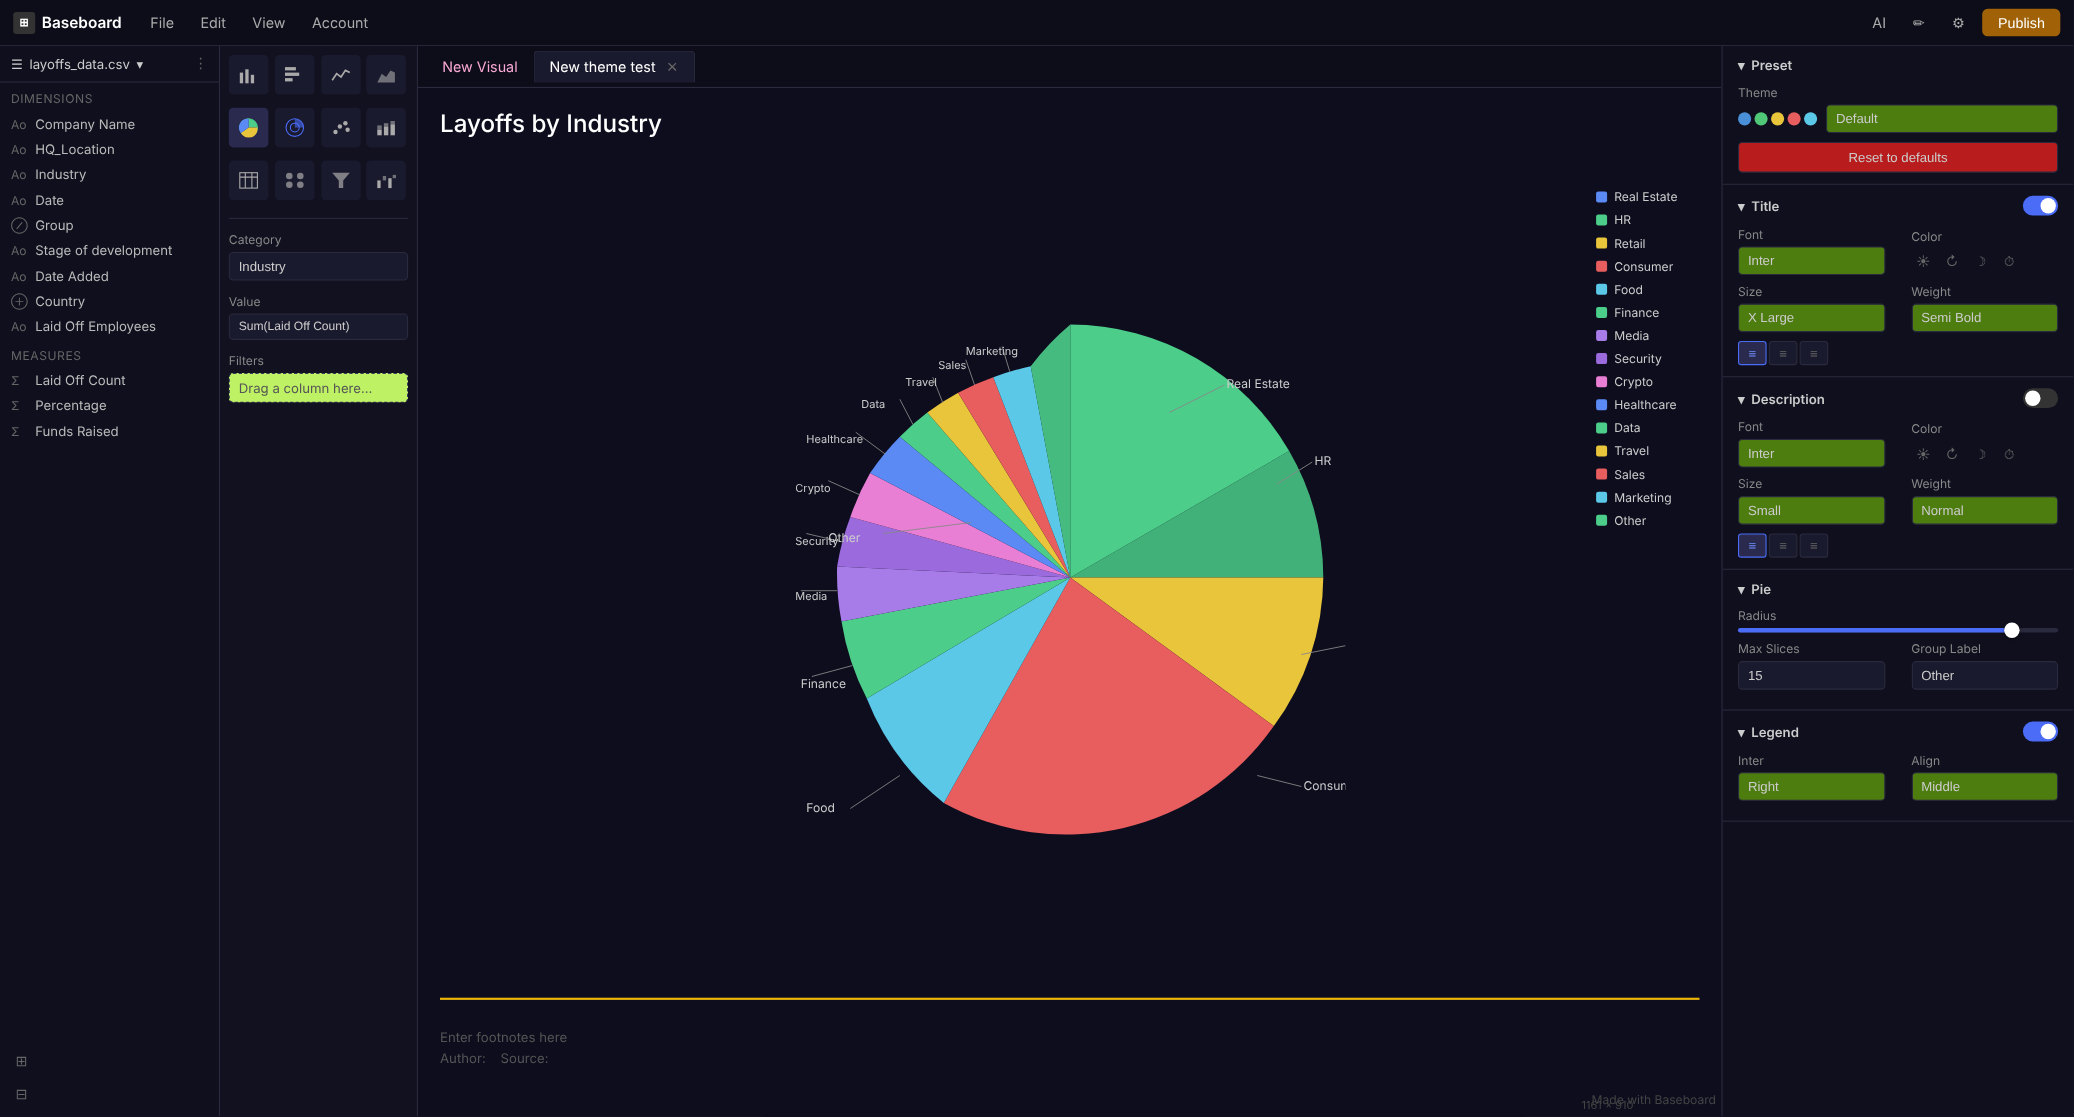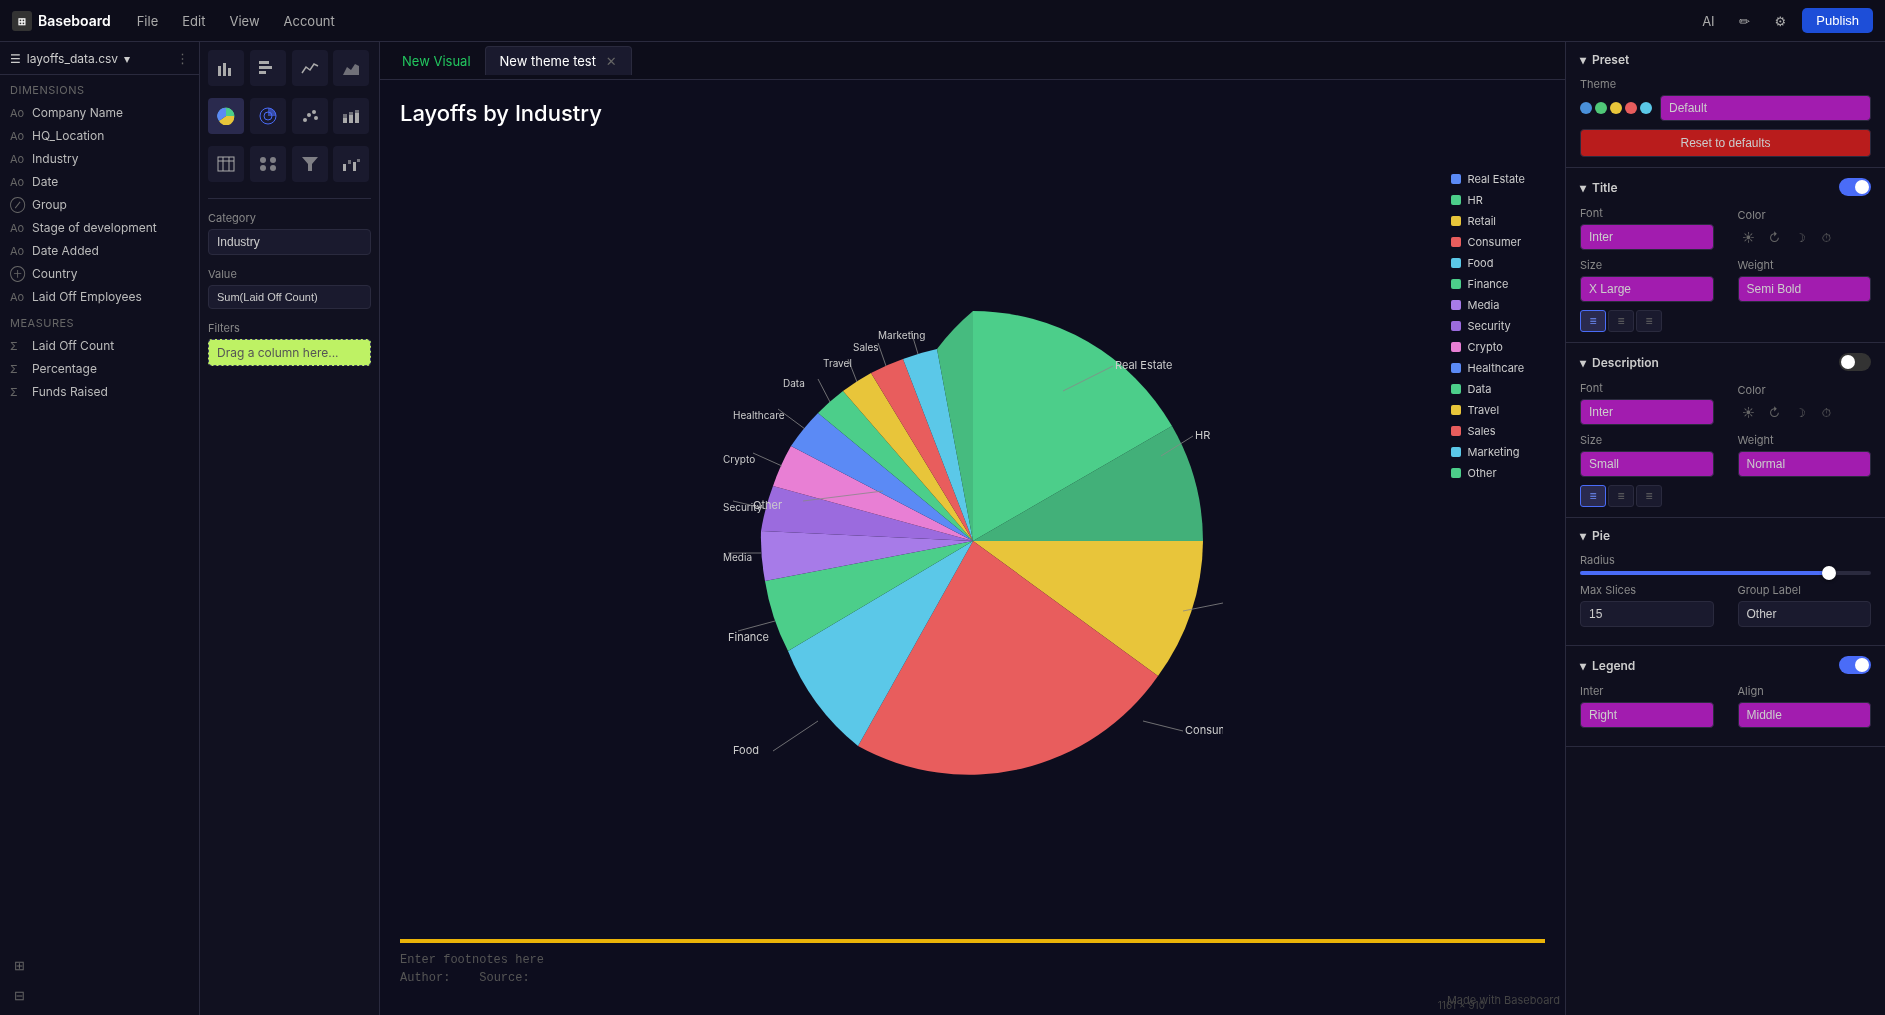--- a/index.html
+++ b/index.html
@@ -16,21 +16,21 @@
       border-bottom: 1px solid #2a2a3e;
     }
     .topbar-left { display: flex; align-items: center; gap: 16px; }
     .topbar-logo { display: flex; align-items: center; gap: 6px; font-weight: 600; font-size: 14px; color: #fff; }
     .topbar-logo-icon { width: 20px; height: 20px; background: #333; border-radius: 3px; display: flex; align-items: center; justify-content: center; font-size: 10px; }
     .topbar-nav { display: flex; gap: 4px; }
     .topbar-nav-item { padding: 4px 10px; color: #aaa; cursor: pointer; border-radius: 4px; font-size: 13px; }
     .topbar-right { display: flex; align-items: center; gap: 8px; }
     .topbar-icon { width: 28px; height: 28px; display: flex; align-items: center; justify-content: center; color: #aaa; cursor: pointer; border-radius: 4px; }
     .publish-btn {
-      background: #1d4ed8;
+      background: #a16207;
       color: white;
       border: none;
       padding: 5px 14px;
       border-radius: 5px;
       cursor: pointer;
       font-size: 13px;
       font-weight: 500;
     }
 
     
@@ -131,21 +131,21 @@
       display: flex;
       align-items: center;
       background: #0d0d1a;
       border-bottom: 1px solid #2a2a3e;
       padding: 0 8px;
       height: 38px;
     }
     .canvas-tab {
       padding: 6px 14px;
       font-size: 13px;
-      color: #22c55e;
+      color: #f9a8d4;
       cursor: pointer;
       border-radius: 4px 4px 0 0;
     }
     .canvas-tab.active {
       background: #1a1a2e;
       color: #fff;
       border: 1px solid #2a2a3e;
       border-bottom: none;
     }
     .canvas-tab-close { margin-left: 6px; color: #666; }
@@ -158,23 +158,22 @@
     }
     .chart-title { font-size: 22px; color: #fff; font-weight: 500; margin-bottom: 16px; }
     .chart-area {
       flex: 1;
       display: flex;
       justify-content: center;
       align-items: center;
       position: relative;
     }
     .chart-footer {
-      padding: 8px 0;
-      border-top: 4px solid #eab308;
-      font-family: Liberation Mono, monospace;
+      padding: 24px 0;
+      border-top: 2px solid #eab308;
     }
     .chart-footnotes { font-size: 12px; color: #555; padding: 2px 0; }
     .chart-author { font-size: 12px; color: #555; padding: 2px 0; }
     .chart-watermark { position: absolute; bottom: 8px; right: 5px; font-size: 11px; color: #444; display: flex; align-items: center; gap: 4px; }
     .canvas-dims { position: absolute; bottom: 4px; right: 80px; font-size: 10px; color: #444; }
 
     
     .right-panel {
       width: 320px;
       background: #0f0f1e;
@@ -211,21 +210,21 @@
       border-radius: 50%;
     }
     .rp-toggle.off {
       background: #333;
     }
     .rp-toggle.off::after { right: auto; left: 2px; }
     .rp-row { display: flex; gap: 24px; margin-bottom: 8px; align-items: center; }
     .rp-label { color: #888; font-size: 11px; margin-bottom: 4px; }
     .rp-col { flex: 1; }
     .rp-select {
-      background: #a21caf;
+      background: #4d7c0f;
       border: 1px solid #2a2a3e;
       border-radius: 4px;
       padding: 5px 8px;
       color: #ccc;
       font-size: 12px;
       width: 100%;
       appearance: none;
       cursor: pointer;
     }
     .rp-input {

